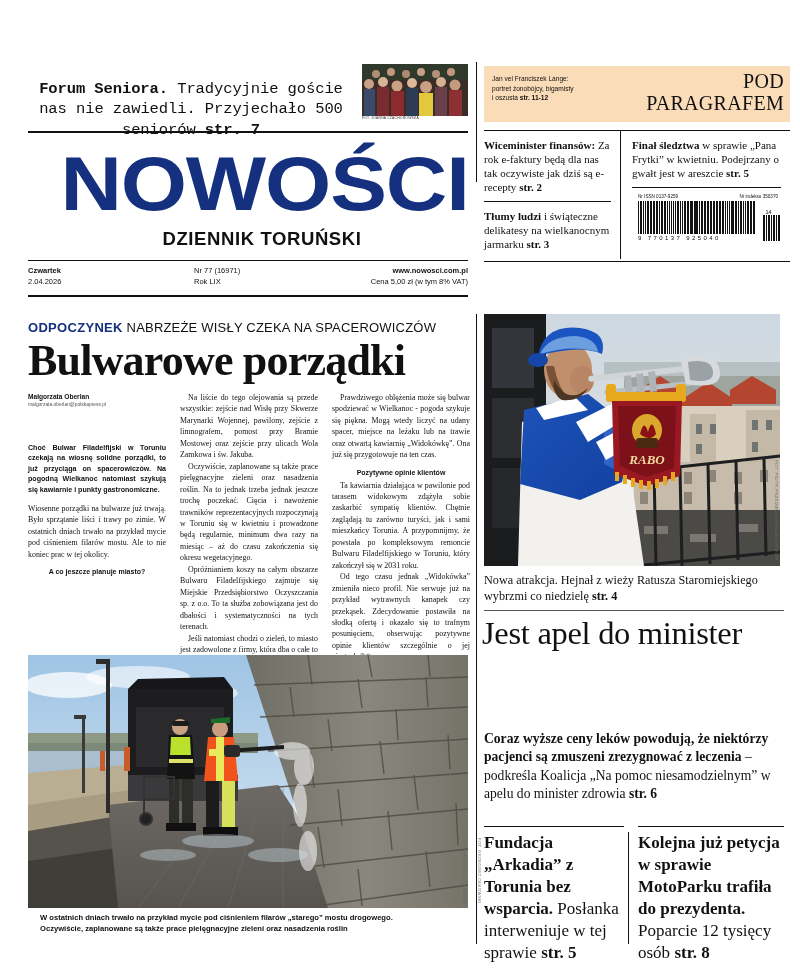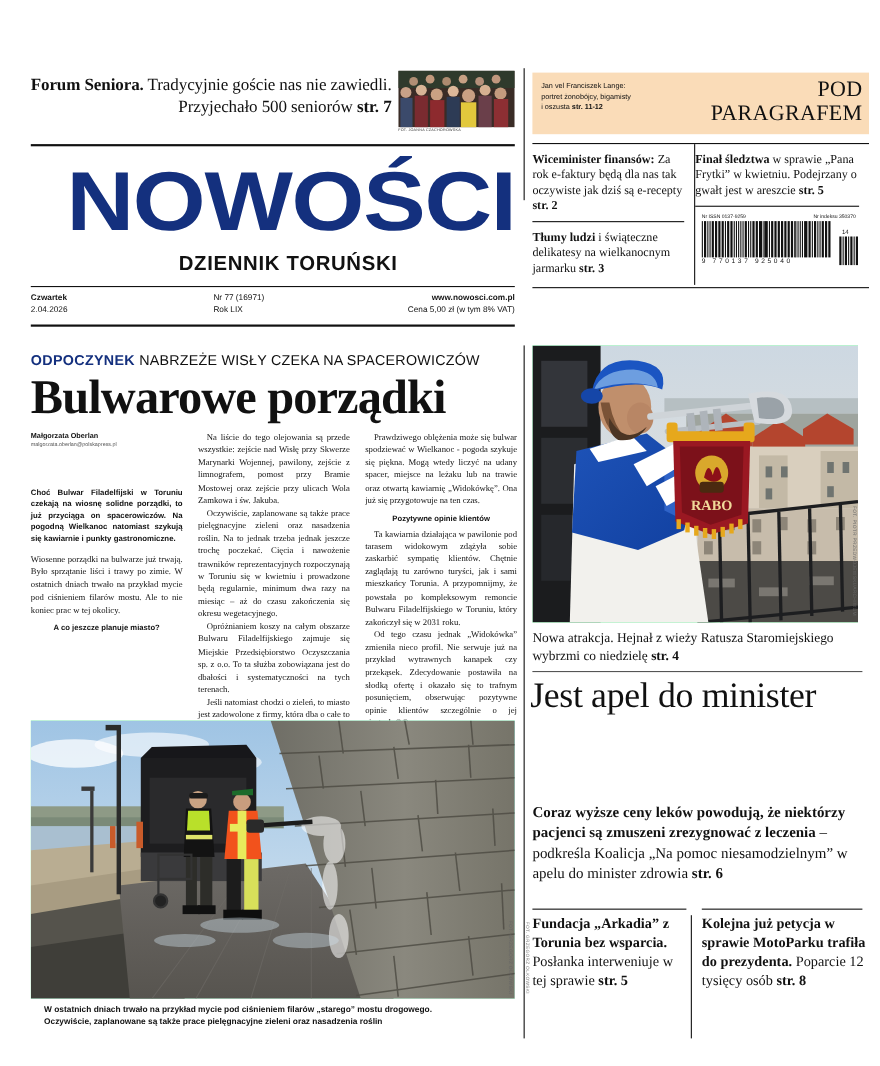--- a/index.html
+++ b/index.html
@@ -10,22 +10,22 @@
     color:#111;
     overflow:hidden;
     position:relative;
   }
   .page{width:800px;height:969px;position:relative;box-sizing:border-box;}
 
   
   .topstrip{position:absolute;left:0;top:0;width:800px;height:132px;}
   .topleft{position:absolute;left:28px;top:62px;width:440px;height:62px;}
   .promo-text{
-    text-align:right;width:330px;position:absolute;right:112px;top:6px;
-    font-family:Liberation Serif, serif;font-size:15.5px;line-height:1.32;
+    text-align:center;width:330px;position:absolute;right:112px;top:17px;
+    font-family:Liberation Mono, monospace;font-size:15.5px;line-height:1.32;
     letter-spacing:-0.1px;
   }
   .promo-text b{font-weight:bold;}
   .promo-photo{
     position:absolute;right:0;top:2px;width:106px;height:52px;
     overflow:hidden;
   }
   .promo-credit{
     position:absolute;right:0;top:54px;width:106px;
     font-family:"Liberation Sans",sans-serif;font-size:3.4px;
@@ -70,21 +70,21 @@
   .meta-a{position:absolute;left:0;top:3px;}
   .meta-b{position:absolute;left:166px;top:3px;}
   .meta-c{position:absolute;right:0;top:3px;text-align:right;}
   .meta-a b,.meta-c b{font-weight:bold;}
 
   
   .rightcol{position:absolute;left:484px;top:130px;width:306px;}
   .rc-rule{height:1px;background:#111;width:306px;}
   .rc-grid{display:flex;width:306px;}
   .rc-cell{flex:1;padding:7px 9px 7px 0;box-sizing:border-box;}
-  .rc-cell.second{border-left:1px solid #111;}
+  .rc-cell.second{padding-left:11px;border-left:1px solid #111;}
   .rc-item{
     font-family:"Liberation Serif",serif;font-size:11px;line-height:1.28;
     color:#111;
   }
   .rc-item b{font-weight:bold;}
   .rc-sep{height:1px;background:#111;margin:2px 0 0 0;}
 
   
   .barcode-wrap{padding:6px 0 4px 6px;}
   .bc-labels{display:flex;justify-content:space-between;
@@ -126,21 +126,21 @@
     font-size:7.1px;line-height:1.47;text-align:justify;color:#111;
     margin-bottom:8px;margin-top:36px;}
   .body p{font-size:7.9px;line-height:1.45;text-align:justify;
     margin:0 0 0 0;text-indent:8px;color:#111;}
   .body p.noind{text-indent:0;}
   .sub{font-family:"Liberation Sans",sans-serif;font-weight:bold;
     font-size:7px;line-height:1.4;margin:7px 0 2px 0;color:#111;
     text-align:center;}
 
   
-  .photo{position:absolute;overflow:hidden;background:#86efac;}
+  .photo{position:absolute;overflow:hidden;background:#f9a8d4;font-style:italic;}
   .photo canvas,.photo svg{display:block;}
   .photo-credit-v{
     position:absolute;font-family:"Liberation Sans",sans-serif;
     font-size:4.4px;color:#666;
     writing-mode:vertical-rl;text-orientation:mixed;letter-spacing:.3px;
   }
 
   
   .photoL{left:28px;top:655px;width:440px;height:253px;}
   .capL{
@@ -168,21 +168,21 @@
   .feat-dek{
     position:absolute;left:484px;top:730px;width:300px;
     font-family:"Liberation Serif",serif;font-size:13.6px;line-height:1.35;
     color:#111;
   }
   .feat-dek b{font-weight:bold;}
 
   .bot-rule{position:absolute;top:826px;height:1px;background:#111;}
   .botbox{
     position:absolute;top:832px;
-    font-family:"Liberation Serif",serif;font-size:13px;line-height:1.3;
+    font-family:"Liberation Serif",serif;font-size:17px;line-height:1.3;
     color:#111;
   }
   .botbox b{font-weight:bold;}
   .vdiv{position:absolute;background:#111;width:1px;}
 
   .side-credit{
     position:absolute;font-family:"Liberation Sans",sans-serif;
     font-size:4.3px;color:#777;writing-mode:vertical-rl;letter-spacing:.3px;
   }
 </style>

